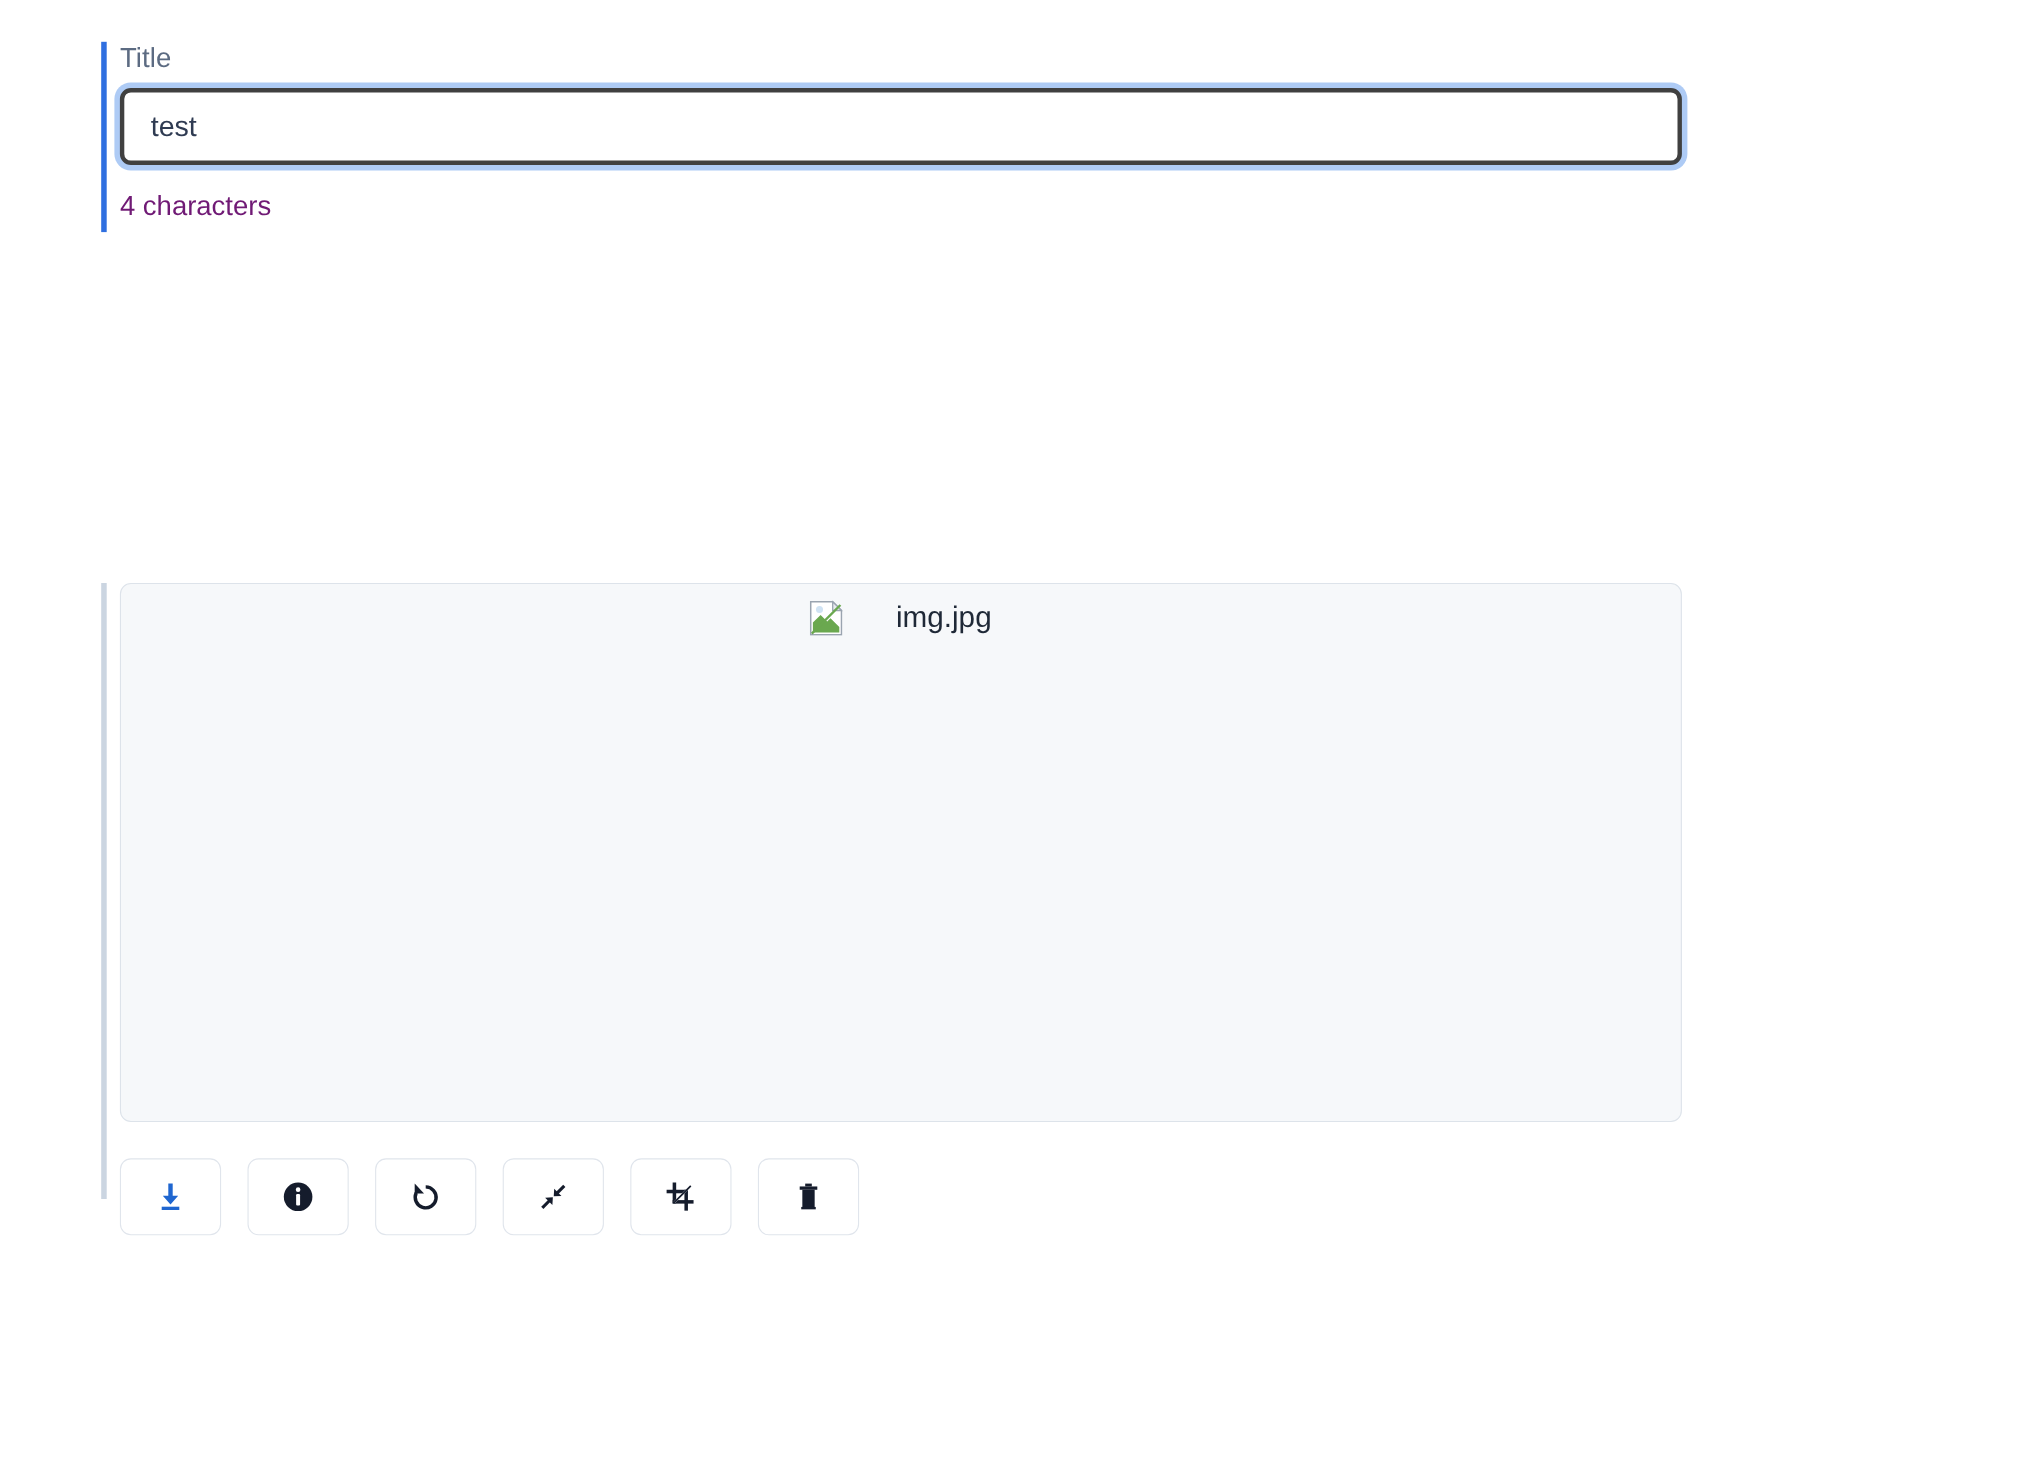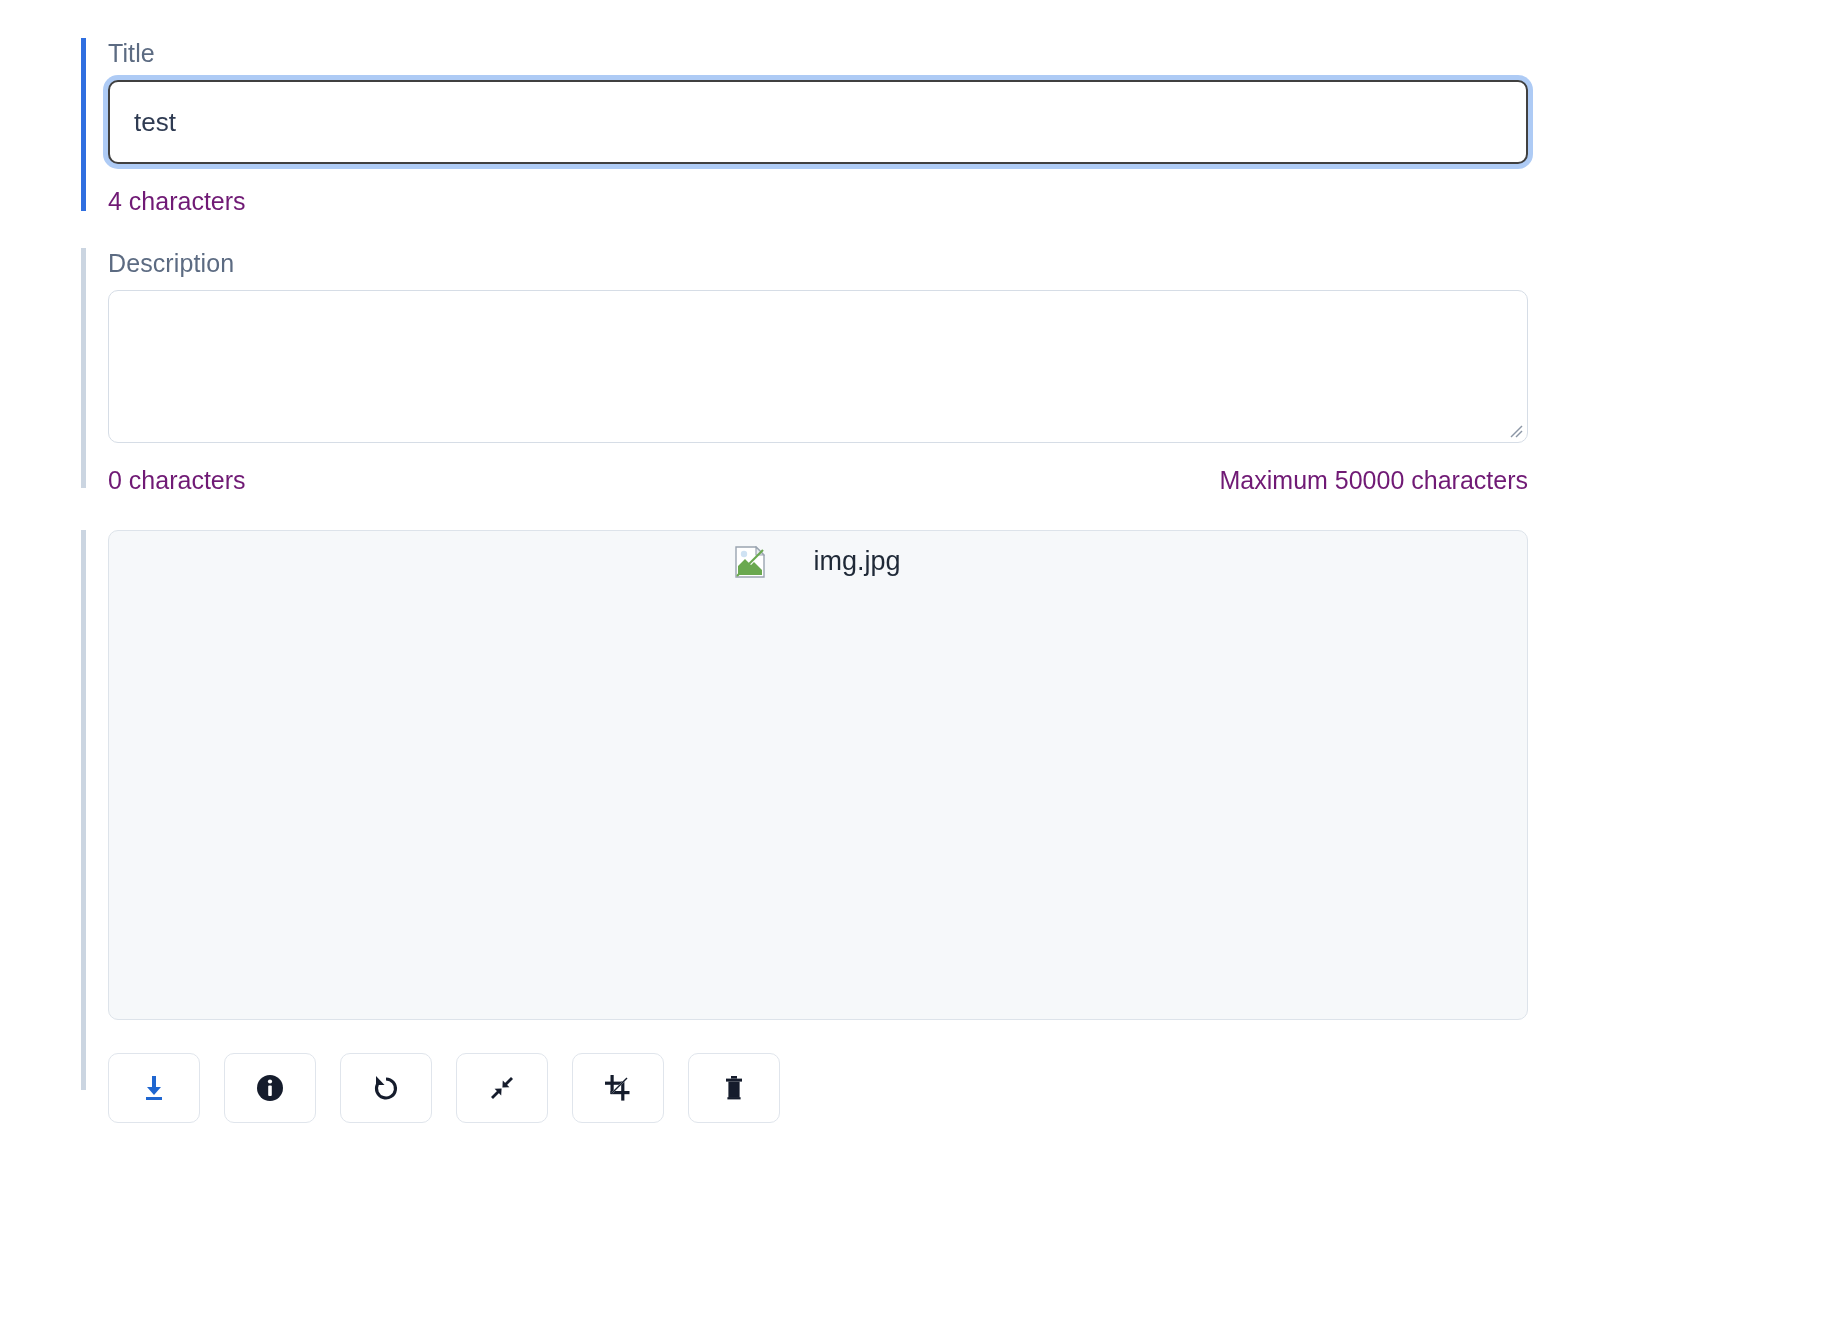--- a/index.html
+++ b/index.html
@@ -19,23 +19,23 @@
   .form-root {
     position: relative;
     width: 1834px;
     height: 1334px;
     padding: 0;
   }
 
   
   .field-group {
     position: absolute;
-    left: 81px;
+    left: 92px;
     border-left: 5px solid #cbd5e1;
-    padding-left: 22px;
+    padding-left: 12px;
   }
   .field-group.is-focused {
     border-left-color: #2f6fe0;
   }
 
   .field-label {
     font-size: 25px;
     line-height: 30px;
     color: #5c6b82;
     letter-spacing: 0.1px;
@@ -45,22 +45,22 @@
 
   
   .group-title {
     top: 38px;
     width: 1470px;
     height: 173px;
   }
   .text-input {
     display: block;
     width: 1420px;
-    height: 84px;
-    border: 2px solid #404040;
+    height: 70px;
+    border: 4px solid #404040;
     border-radius: 10px;
     background: #ffffff;
     font-family: "Liberation Sans", sans-serif;
     font-size: 26px;
     color: #2f3b52;
     padding: 0 24px;
     outline: none;
     box-shadow: 0 0 0 5px #aecbf5;
   }
   .counter-row {
@@ -175,36 +175,20 @@
 <div class="form-root">
 
   <div class="field-group group-title is-focused">
     <label class="field-label">Title</label>
     <input class="text-input" type="text" value="test" style="">
     <div class="counter-row">
       <span class="counter-text">4 characters</span>
     </div>
   </div>
 
-  <div class="field-group group-description">
-    <label class="field-label">Description</label>
-    <div class="textarea-wrap">
-      <textarea class="text-area" style=""></textarea>
-      <span class="resize-grip">
-        <svg width="16" height="16" viewBox="0 0 16 16">
-          <path d="M15 4 L4 15" stroke="#8b96a5" stroke-width="1.4" fill="none"></path>
-          <path d="M15 9 L9 15" stroke="#8b96a5" stroke-width="1.4" fill="none"></path>
-        </svg>
-      </span>
-    </div>
-    <div class="counter-row">
-      <span class="counter-text">0 characters</span>
-      <span class="counter-text">Maximum 50000 characters</span>
-    </div>
-  </div>
 
   <div class="field-group group-file">
 
     <div class="file-preview">
       <div class="broken-image">
         <span class="broken-image-icon">
           <svg width="30" height="32" viewBox="0 0 30 32">
             <path d="M1 1 H21 L29 9 V31 H1 Z" fill="#ffffff" stroke="#9aa4b0" stroke-width="1.4"></path>
             <path d="M21 1 L29 9 H21 Z" fill="#e8ebef" stroke="#9aa4b0" stroke-width="1.2"></path>
             <path d="M3 20 L10 13 L16 19 L19 16 L27 24 V29 H3 Z" fill="#6aa84f"></path>

